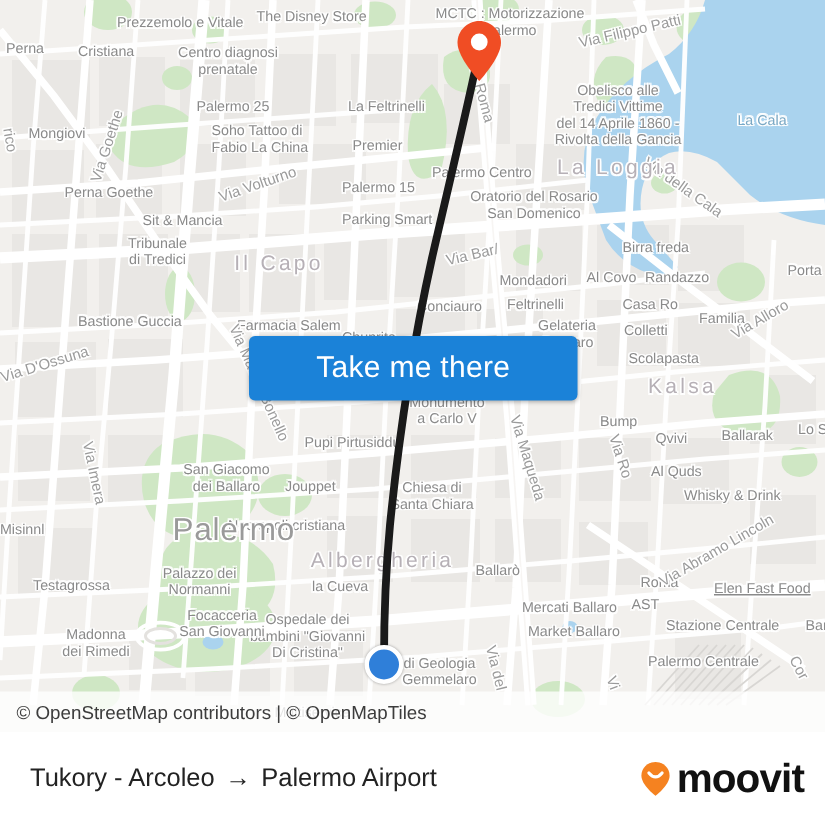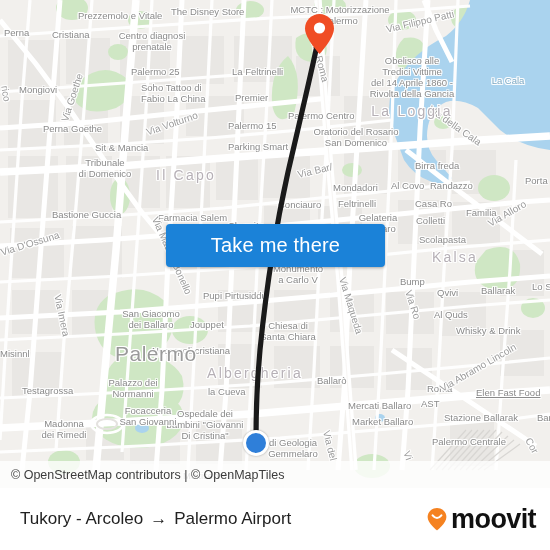--- a/index.html
+++ b/index.html
@@ -270,21 +270,21 @@
         <div class="lbl" style="left: 131px; top: 66px;">Palermo 25</div>
         <div class="lbl" style="left: 141px; top: 82px;">Soho Tattoo di
 Fabio La China</div>
         <div class="lbl" style="left: 232px; top: 66px;">La Feltrinelli</div>
         <div class="lbl" style="left: 43px; top: 123px;">Perna Goethe</div>
         <div class="lbl" style="left: 235px; top: 92px;">Premier</div>
         <div class="lbl" style="left: 228px; top: 120px;">Palermo 15</div>
         <div class="lbl" style="left: 228px; top: 141px;">Parking Smart</div>
         <div class="lbl" style="left: 95px; top: 142px;">Sit &amp; Mancia</div>
         <div class="lbl ctr" style="left: 105px; top: 157px;">Tribunale
-di Domenico</div>
+di Tredici</div>
         <div class="lbl" style="left: 52px; top: 209px;">Bastione Guccia</div>
         <div class="lbl" style="left: 158px; top: 212px;">Farmacia Salem</div>
         <div class="lbl" style="left: 228px; top: 220px;">Chuprita</div>
         <div class="lbl" style="left: 278px; top: 199px;">Conciauro</div>
         <div class="lbl" style="left: 333px; top: 182px;">Mondadori</div>
         <div class="lbl" style="left: 338px; top: 198px;">Feltrinelli</div>
         <div class="lbl ctr" style="left: 378px; top: 212px;">Gelateria
 Cassaro</div>
         <div class="lbl" style="left: 391px; top: 180px;">Al Covo</div>
         <div class="lbl" style="left: 430px; top: 180px;">Randazzo</div>
@@ -319,21 +319,21 @@
         <div class="lbl" style="left: 352px; top: 416px;">Market Ballaro</div>
         <div class="lbl" style="left: 400px; top: 276px;">Bump</div>
         <div class="lbl" style="left: 437px; top: 287px;">Qvivi</div>
         <div class="lbl" style="left: 481px; top: 285px;">Ballarak</div>
         <div class="lbl" style="left: 532px; top: 281px;">Lo Sp</div>
         <div class="lbl" style="left: 434px; top: 309px;">Al Quds</div>
         <div class="lbl" style="left: 456px; top: 325px;">Whisky &amp; Drink</div>
         <div class="lbl" style="left: 427px; top: 383px;">Roma</div>
         <div class="lbl" style="left: 421px; top: 398px;">AST</div>
         <div class="lbl" style="left: 476px; top: 387px; text-decoration: underline;">Elen Fast Food</div>
-        <div class="lbl" style="left: 444px; top: 412px;">Stazione Ballarak</div>
+        <div class="lbl" style="left: 444px; top: 412px;">Stazione Centrale</div>
         <div class="lbl" style="left: 537px; top: 412px;">Bar V</div>
         <div class="lbl" style="left: 432px; top: 436px;">Palermo Centrale</div>
         <div class="lbl ctr" style="left: 205px; top: 408px;">Ospedale dei
 bambini "Giovanni
 Di Cristina"</div>
         <div class="lbl ctr" style="left: 293px; top: 437px;">di Geologia
 Gemmelaro</div>
         <div class="lbl ctr" style="left: 148px; top: 405px;">Focacceria
 San Giovanni</div>
         <div class="lbl ctr" style="left: 64px; top: 418px;">Madonna

